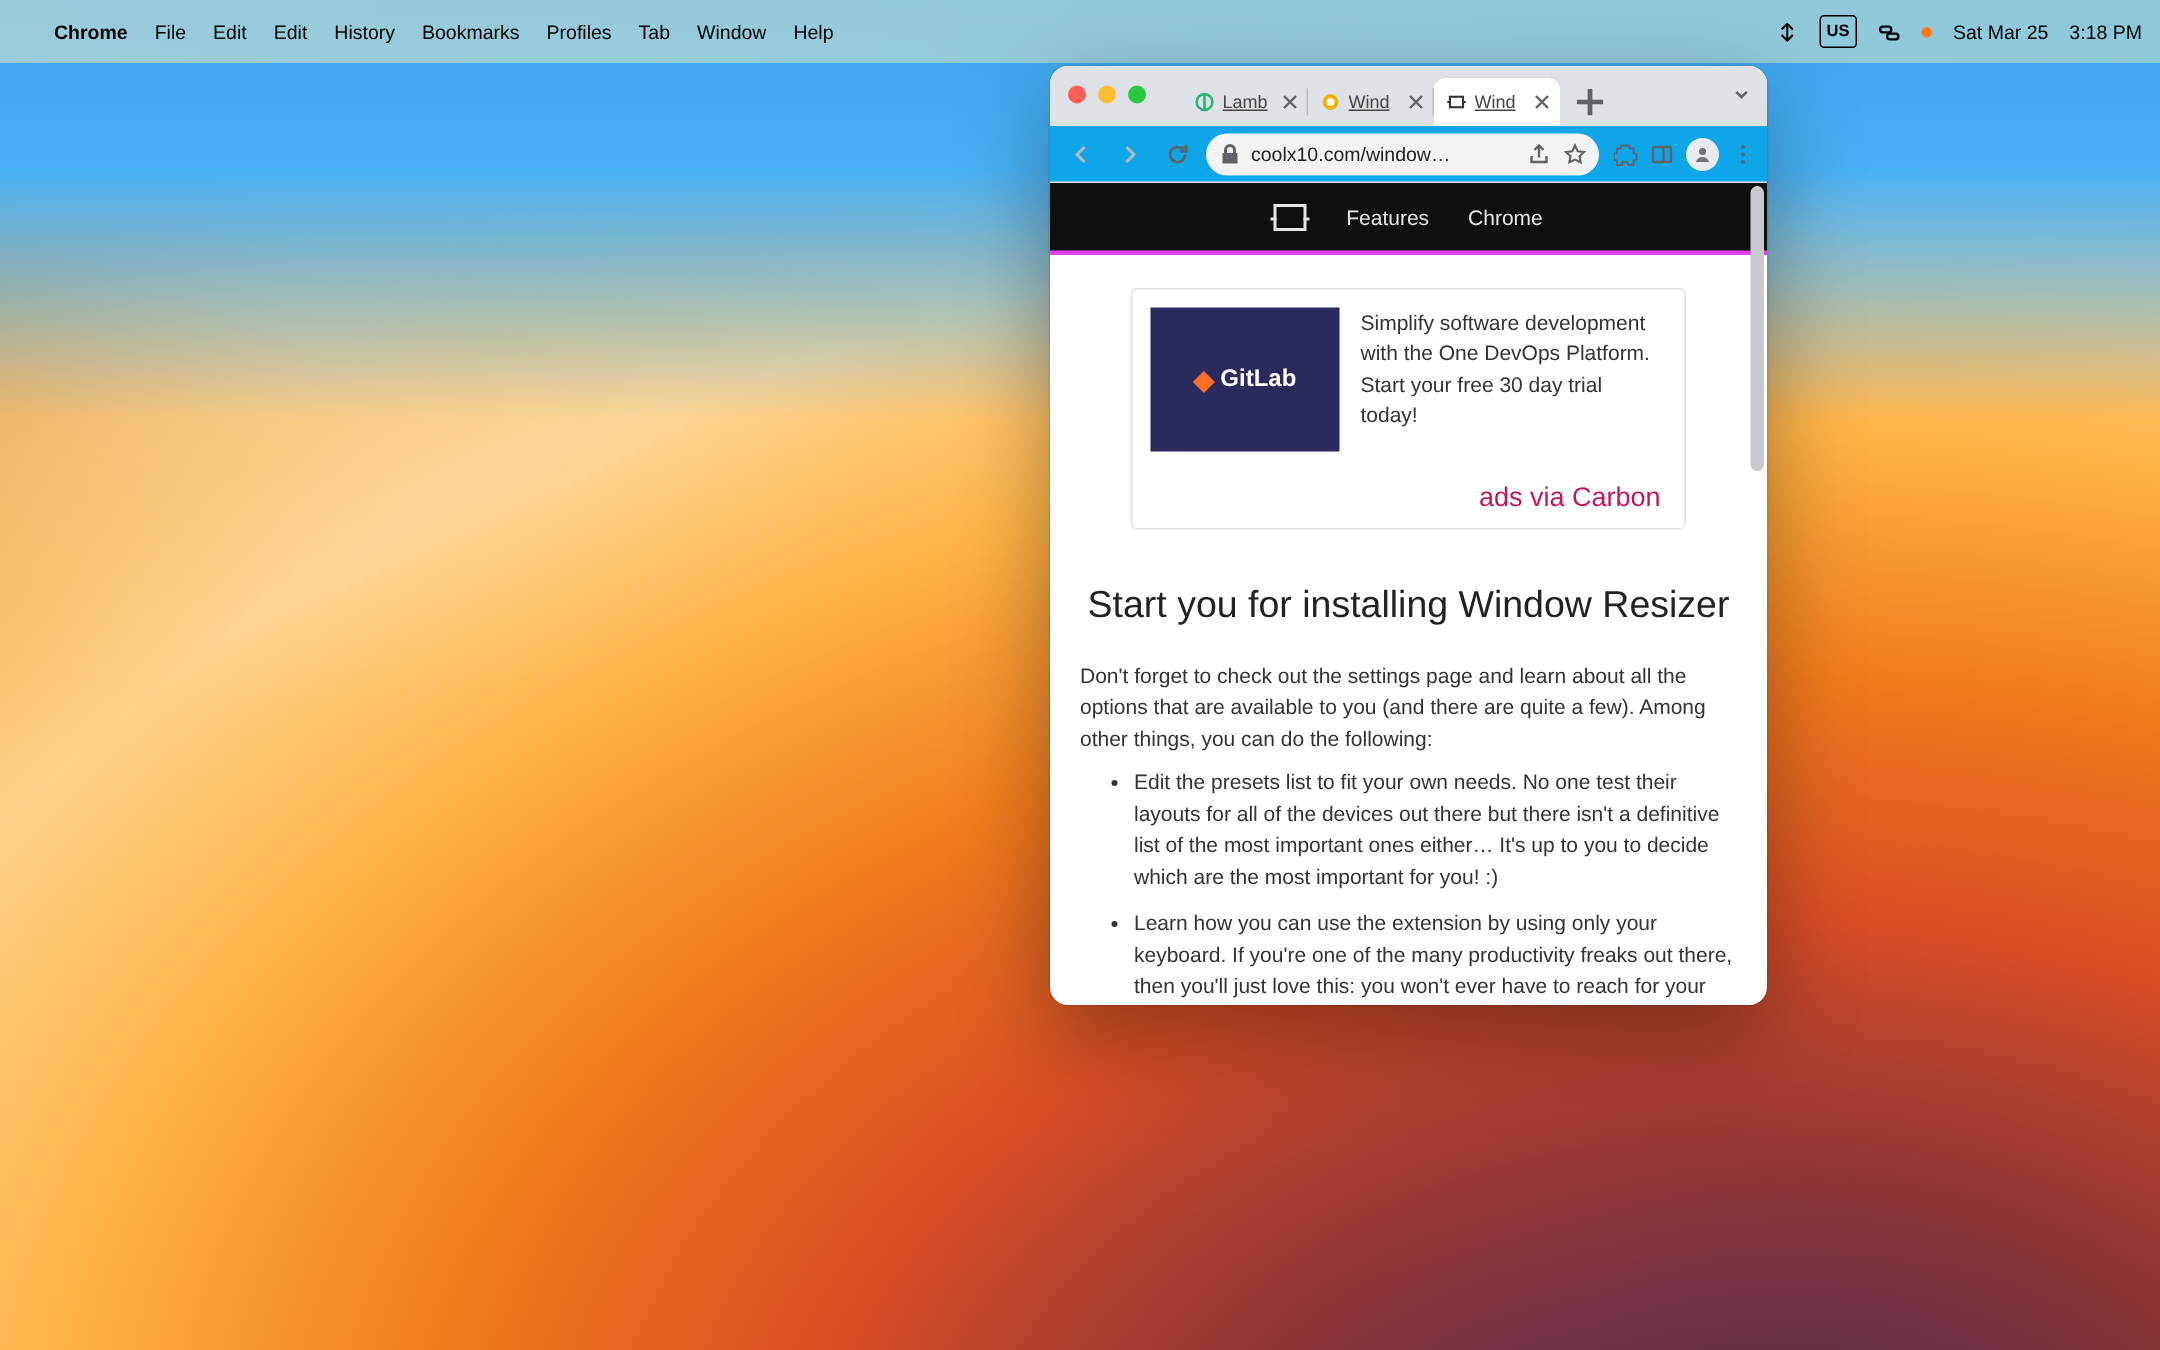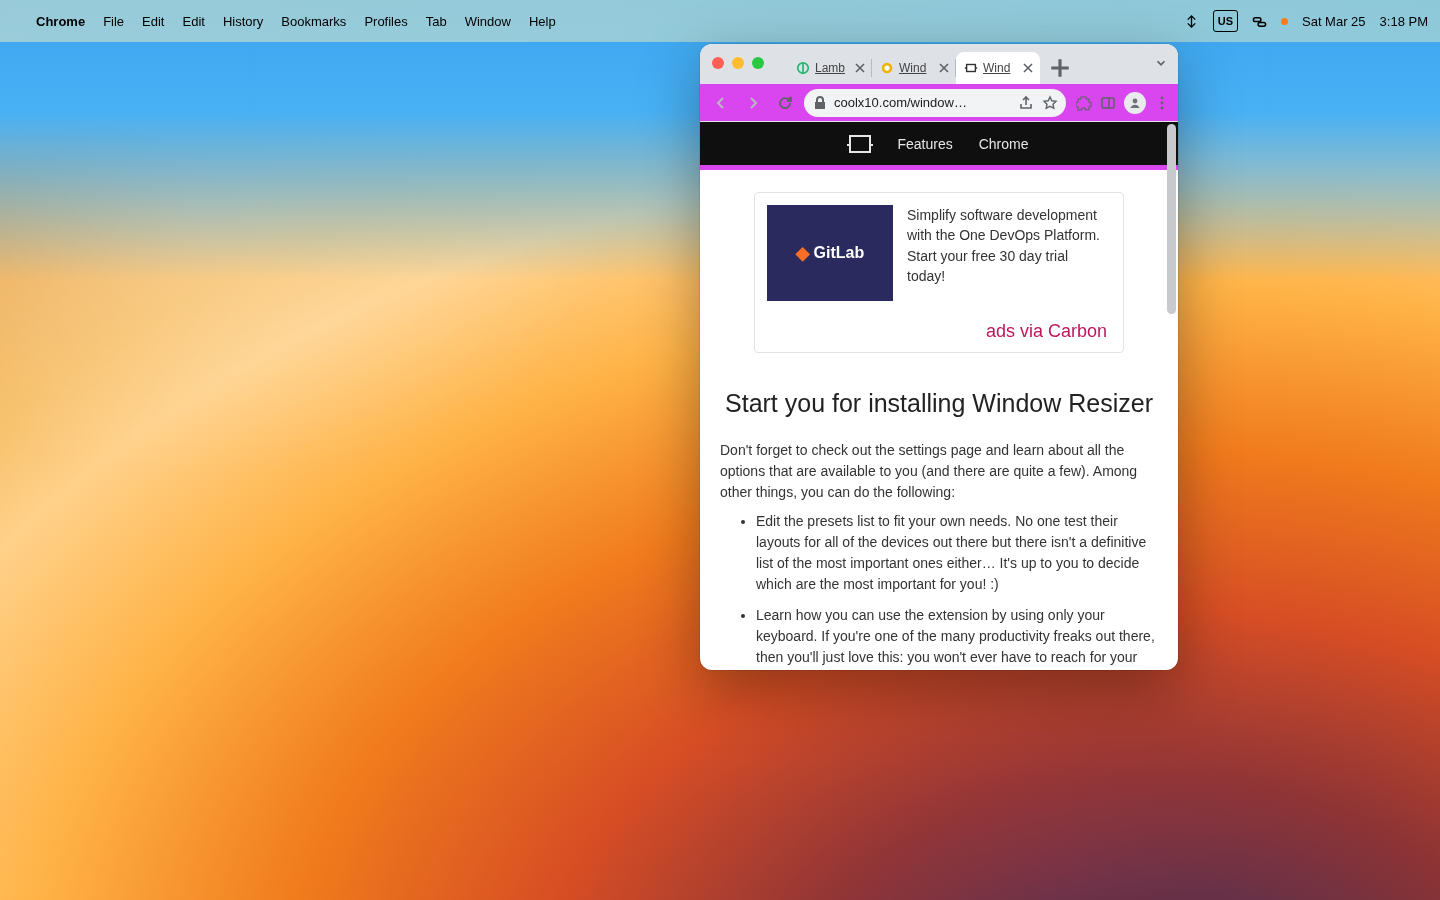--- a/index.html
+++ b/index.html
@@ -71,36 +71,36 @@
   .tab.inactive::after {
     content:""; position:absolute; right:0; top:7px; bottom:7px; width:1px; background:#b8bcc2;
   }
   .tab.active { background:#fff; }
   .tab .favicon { width:14px; height:14px; flex-shrink:0; }
   .tab .title { white-space:nowrap; overflow:hidden; text-overflow:clip; flex:1; min-width:0;text-decoration:underline;}
   .tab .close { width:12px; height:12px; color:#5f6368; flex-shrink:0;}
   .newtab { width:28px; height:28px; display:flex; align-items:center; justify-content:center; margin:0 4px 2px 6px; color:#5f6368;}
   .tab-dropdown { position:absolute; right:10px; top:12px; color:#5f6368; }
 
-  .toolbar { height:38px; background:#d946ef; border-bottom:1px solid #e1e3e6; display:flex; align-items:center; padding:0 8px; gap:6px; flex-shrink:0;justify-content:space-between;}
+  .toolbar { height:38px; background:#0ea5e9; border-bottom:1px solid #e1e3e6; display:flex; align-items:center; padding:0 8px; gap:6px; flex-shrink:0;justify-content:space-between;}
   .toolbar .navbtn { width:26px; height:26px; display:flex; align-items:center; justify-content:center; color:#5f6368; border-radius:50%; }
   .toolbar .navbtn.disabled { color:#b7bbc0; }
   .omnibox { flex:1; height:28px; background:#f1f3f4; border-radius:14px; display:flex; align-items:center; padding:0 8px; gap:6px; color:#202124; font-size:13px; min-width:0;}
   .omnibox .lock { color:#5f6368; }
   .omnibox .url { flex:1; white-space:nowrap; overflow:hidden; text-overflow:ellipsis; }
   .omnibox .right-icons { display:flex; align-items:center; gap:8px; color:#5f6368;}
   .toolbar .tool-icons { display:flex; align-items:center; gap:8px; color:#5f6368; margin-left:4px;}
   .toolbar .avatar { width:22px;height:22px;border-radius:50%; background:#e8eaed; display:flex;align-items:center;justify-content:center;}
   .toolbar svg{width:16px;height:16px;display:block;}
 
   
   .page { flex:1; overflow:hidden; position:relative; }
   .page-scroll { position:absolute; inset:0; overflow:hidden; }
   .page .site-nav {
-    height:48px; background:#0f0f0f; border-bottom:5px solid #d946ef;
+    height:48px; background:#0f0f0f; border-bottom:3px solid #d946ef;
     display:flex; align-items:center; justify-content:center; gap:26px;
     color:#e6e6e6; font-size:14px;
   }
   .site-nav .brand-icon { width:22px;height:18px; border:2px solid #e6e6e6; position:relative;}
   .site-nav .brand-icon::before, .site-nav .brand-icon::after {
     content:""; position:absolute; background:#e6e6e6;
   }
   .site-nav .brand-icon::before { left:-4px; top:7px; width:4px; height:2px;}
   .site-nav .brand-icon::after { right:-4px; top:7px; width:4px; height:2px;}
 

